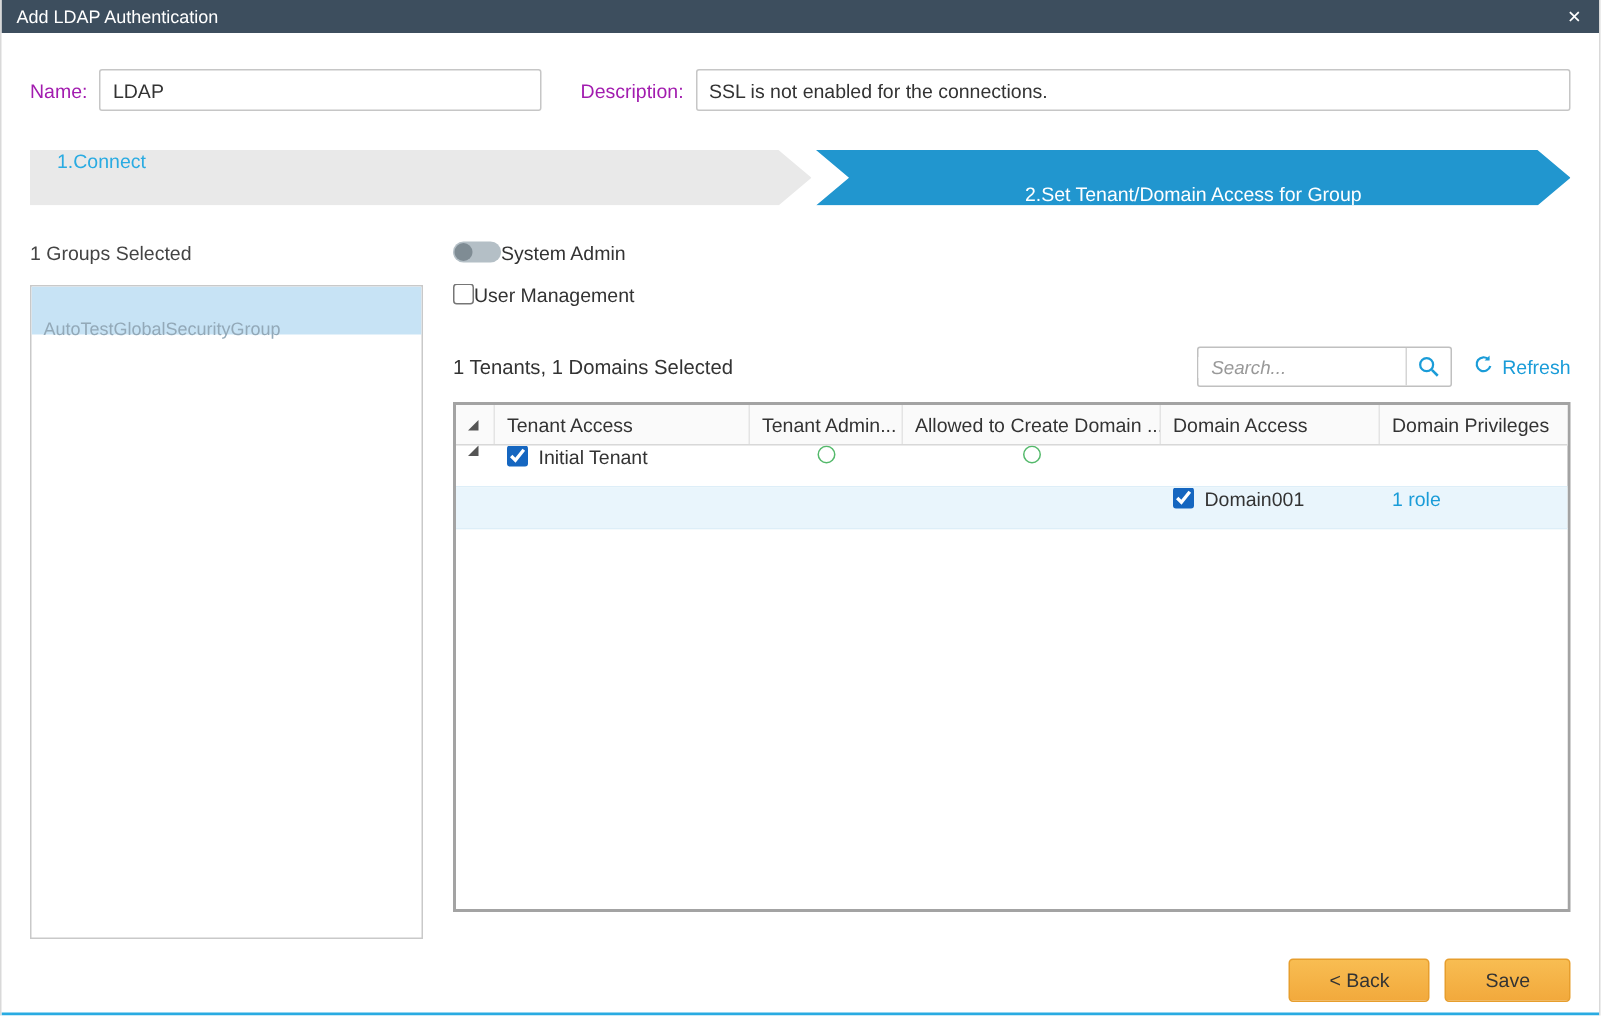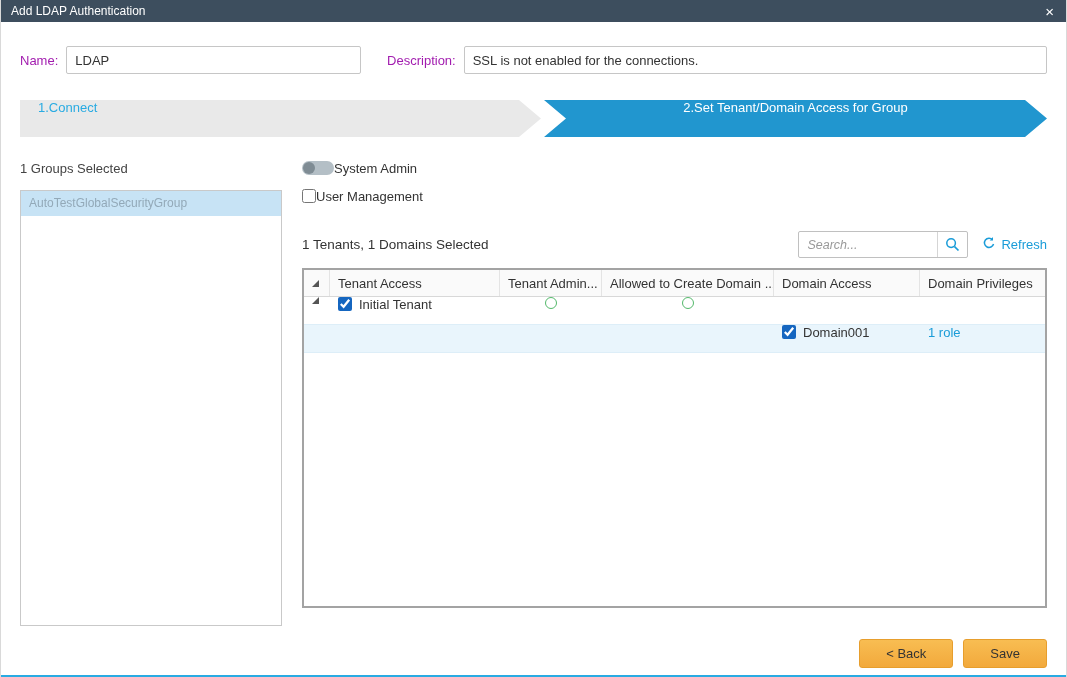--- a/index.html
+++ b/index.html
@@ -66,42 +66,42 @@
     padding-left: 18px;
     clip-path: polygon(0 0, calc(100% - 22px) 0, 100% 50%, calc(100% - 22px) 100%, 0 100%);
     cursor: pointer;
   }
   .step2 {
     flex: 1;
     margin-left: 3px;
     background: #2196cf;
     color: #fff;
     display: flex;
-    align-items: flex-start;
+    align-items: flex-end;
     justify-content: center;
     clip-path: polygon(0 0, calc(100% - 22px) 0, 100% 50%, calc(100% - 22px) 100%, 0 100%, 22px 50%);
     cursor: pointer;
   }
   
   .main {
     display: flex;
     margin: 24px 19px 0 19px;
   }
   .left-col { width: 262px; flex: none; }
   .groups-header { color: #444; margin-bottom: 14px; }
   .groups-list {
     border: 1px solid #c9c9c9;
     height: 436px;
     background: #fff;
     overflow: auto;
   }
   .group-item {
     height: 25px;
     line-height: 25px;
-    padding: 0 8px;
+    padding: 16px 8px;
     font-size: 12px;
     cursor: pointer;
   }
   .group-item.selected {
     background: #c7e3f5;
     color: #93a9b8;
   }
   .right-col { flex: 1; margin-left: 20px; }
   
   .opt-row {

